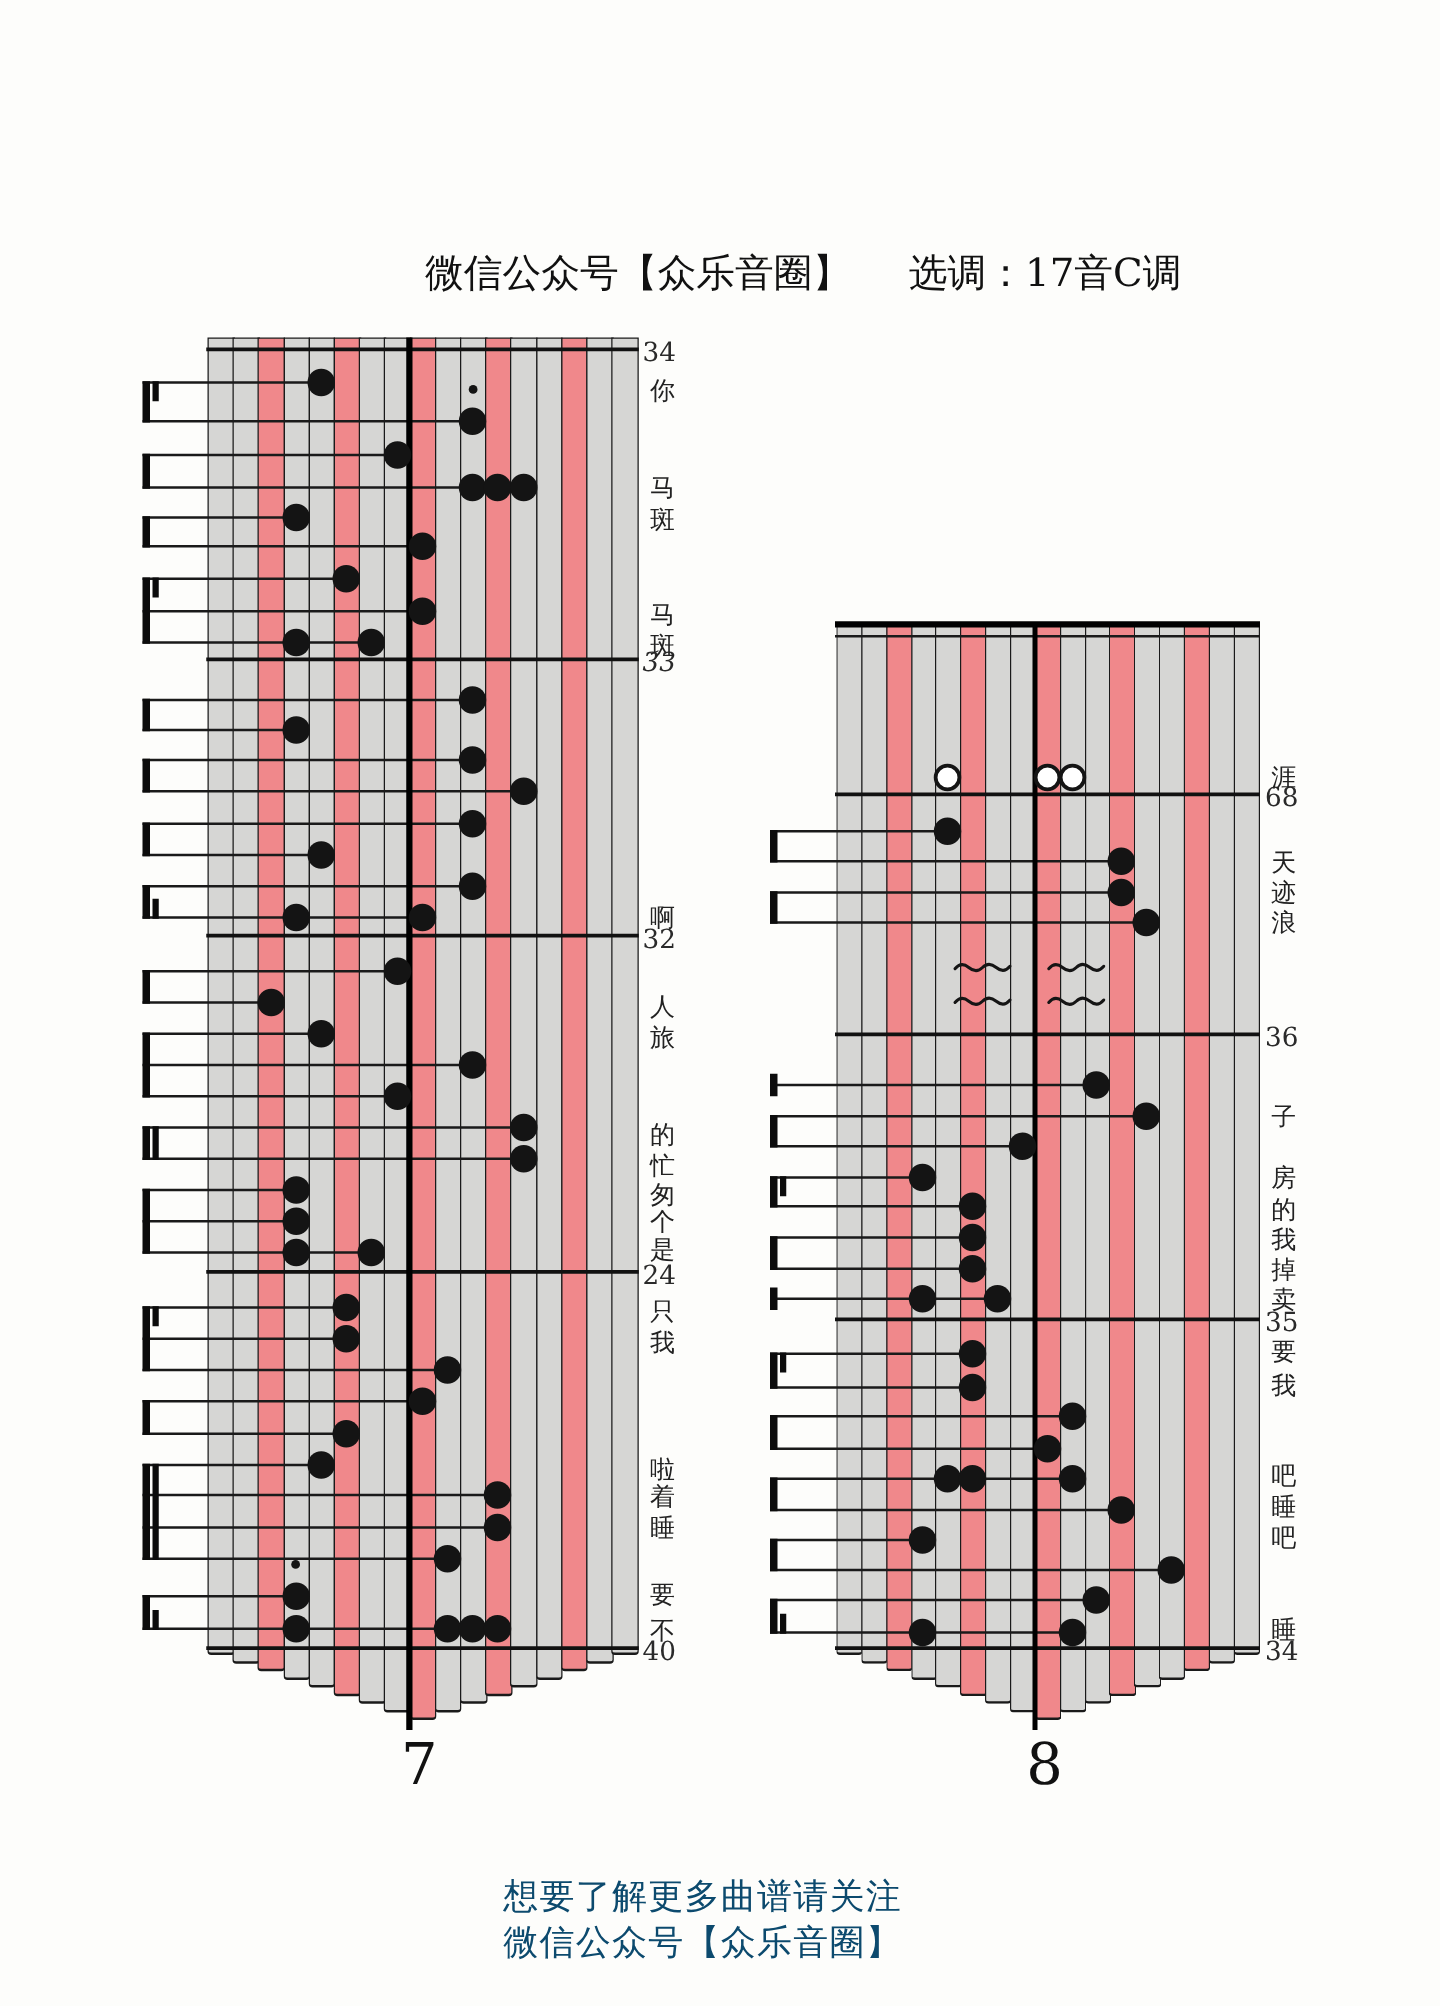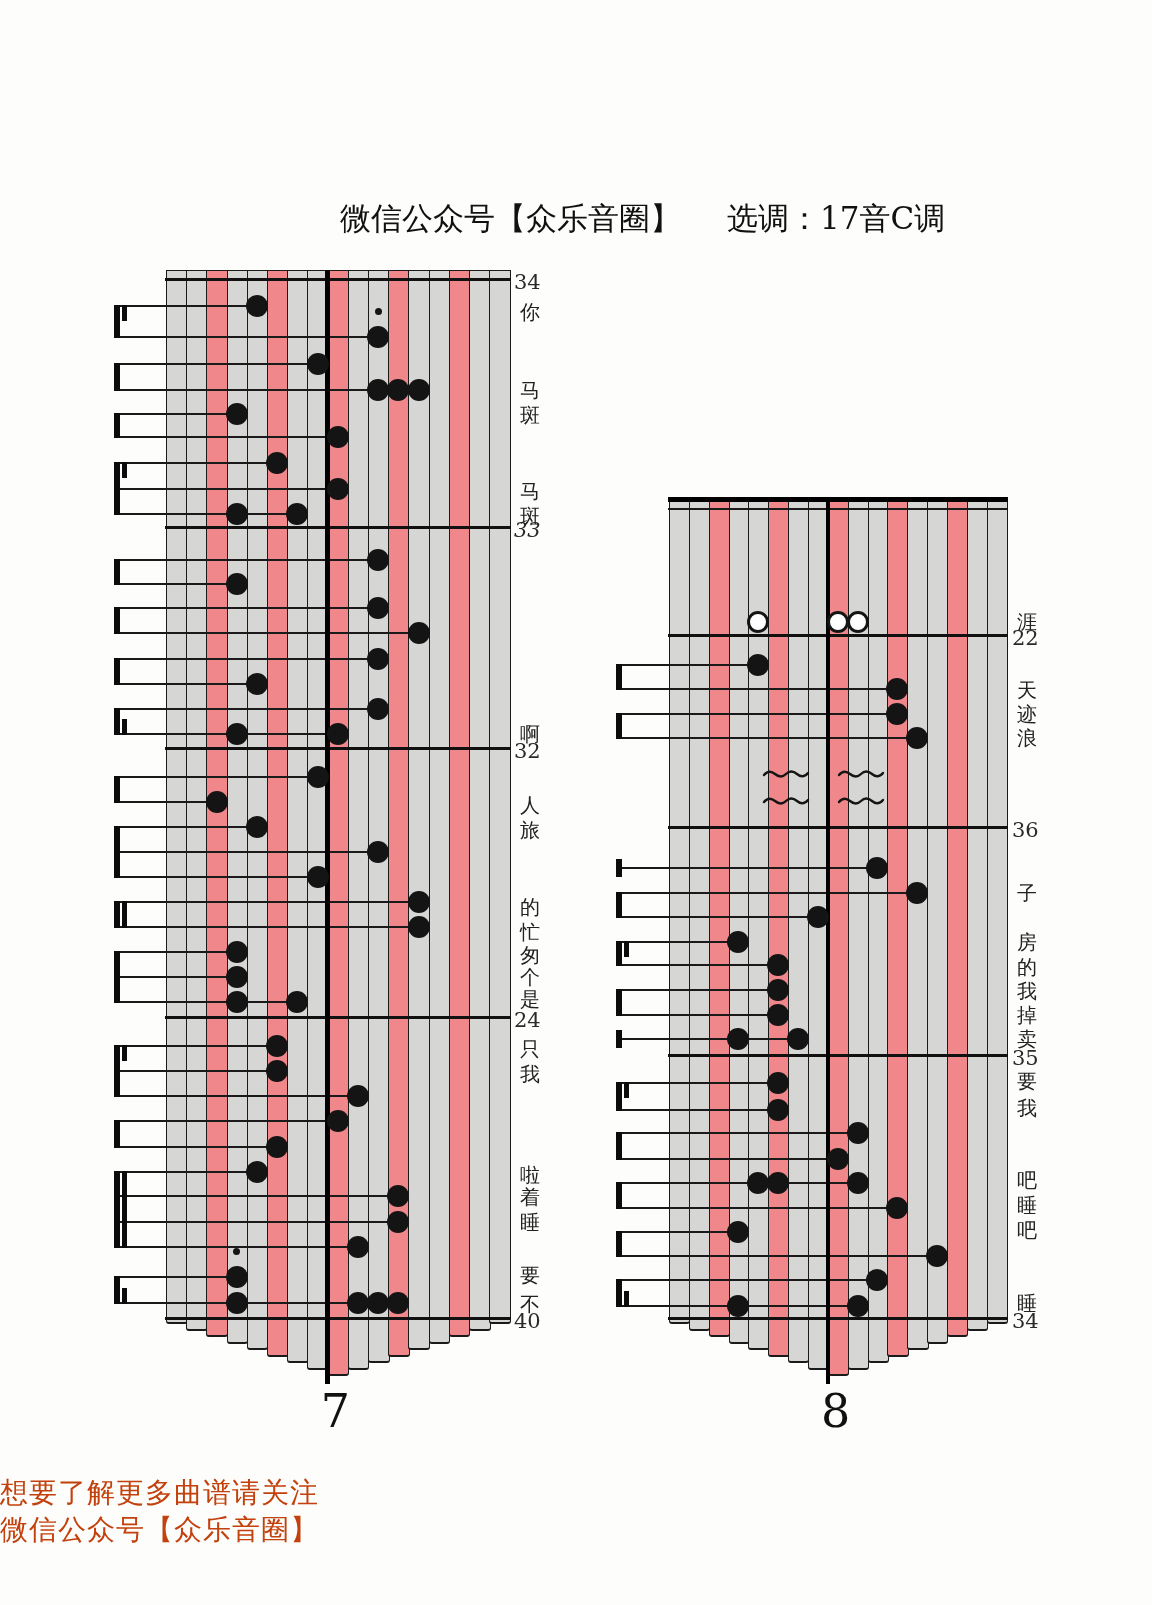--- a/index.html
+++ b/index.html
@@ -13,23 +13,24 @@
     position:absolute;top:86px;left:0;width:1152px;text-align:center;
     font-size:66px;font-weight:900;letter-spacing:1px;color:#070707;
     font-family:"DejaVu Sans",sans-serif;
   }
   .subtitle{
     position:absolute;top:198px;left:340px;white-space:nowrap;
     font-size:31px;color:#111;font-family:"DejaVu Serif","Liberation Serif",serif;
   }
   .subtitle .gap{display:inline-block;width:46px;}
   .footer1,.footer2{
-    position:absolute;left:0;width:1124px;text-align:left;
-    font-size:28px;color:#c2410c;letter-spacing:1px;
+    position:absolute;left:0;width:1124px;text-align:center;
+    font-size:28px;color:#0c4a6e;letter-spacing:1px;
     font-family:"DejaVu Serif","Liberation Serif",serif;
+    margin-top:24px;
   }
   .footer1{top:1474px;}
   .footer2{top:1511px;}
   .strip{position:absolute;box-sizing:border-box;border-left:1.5px solid #1a1a1a;border-right:1.5px solid #1a1a1a;border-bottom:2px solid #1a1a1a;border-radius:0 0 3px 3px;}
   .strip.topline{border-top:1.5px solid #1a1a1a;}
   .hline{position:absolute;background:#1a1a1a;height:2px;}
   .mline{position:absolute;background:#111;height:3px;}
   .topbar{position:absolute;background:#000;}
   .centerline{position:absolute;background:#000;width:4.5px;}
   .dot{position:absolute;width:22px;height:22px;border-radius:50%;background:#141414;}
@@ -218,21 +219,21 @@
       <div class="strip" style="left: 867.5px; top: 498px; width: 21.35px; height: 865px; background: rgb(214, 214, 212); z-index: 1;"></div>
       <div class="strip" style="left: 887.35px; top: 498px; width: 21.35px; height: 858.5px; background: rgb(240, 136, 139); z-index: 1;"></div>
       <div class="strip" style="left: 907.2px; top: 498px; width: 21.35px; height: 852px; background: rgb(214, 214, 212); z-index: 1;"></div>
       <div class="strip" style="left: 927.05px; top: 498px; width: 21.35px; height: 845.5px; background: rgb(214, 214, 212); z-index: 1;"></div>
       <div class="strip" style="left: 946.9px; top: 498px; width: 21.35px; height: 839px; background: rgb(240, 136, 139); z-index: 1;"></div>
       <div class="strip" style="left: 966.75px; top: 498px; width: 21.35px; height: 832.5px; background: rgb(214, 214, 212); z-index: 1;"></div>
       <div class="strip" style="left: 986.6px; top: 498px; width: 21.35px; height: 826px; background: rgb(214, 214, 212); z-index: 1;"></div>
       <div class="topbar" style="left: 668px; top: 497px; width: 340.45px; height: 5px; z-index: 4;"></div>
       <div class="hline" style="left: 668px; top: 508px; width: 340.45px; height: 1.5px; z-index: 4;"></div>
       <div class="mline" style="left: 668px; top: 633.5px; width: 340.45px; z-index: 4;"></div>
-      <div class="mnum" style="left: 1012px; top: 626px; z-index: 6;">22</div>
+      <div class="mnum" style="left: 1012px; top: 626px; z-index: 6;">68</div>
       <div class="mline" style="left: 668px; top: 825.5px; width: 340.45px; z-index: 4;"></div>
       <div class="mnum" style="left: 1012px; top: 818px; z-index: 6;">36</div>
       <div class="mline" style="left: 668px; top: 1053.5px; width: 340.45px; z-index: 4;"></div>
       <div class="mnum" style="left: 1012px; top: 1046px; z-index: 6; text-align: center;">35</div>
       <div class="mline" style="left: 668px; top: 1316.5px; width: 340.45px; z-index: 4;"></div>
       <div class="mnum" style="left: 1012px; top: 1309px; z-index: 6;">34</div>
       <div class="centerline" style="left: 825.6px; top: 498px; height: 886px; z-index: 5;"></div>
       <div class="colnum" style="left: 805.6px; top: 1384px; z-index: 6;">8</div>
       <div class="dot hollow" style="left: 747.325px; top: 611px; z-index: 5;"></div>
       <div class="dot hollow" style="left: 826.725px; top: 611px; z-index: 5;"></div>

